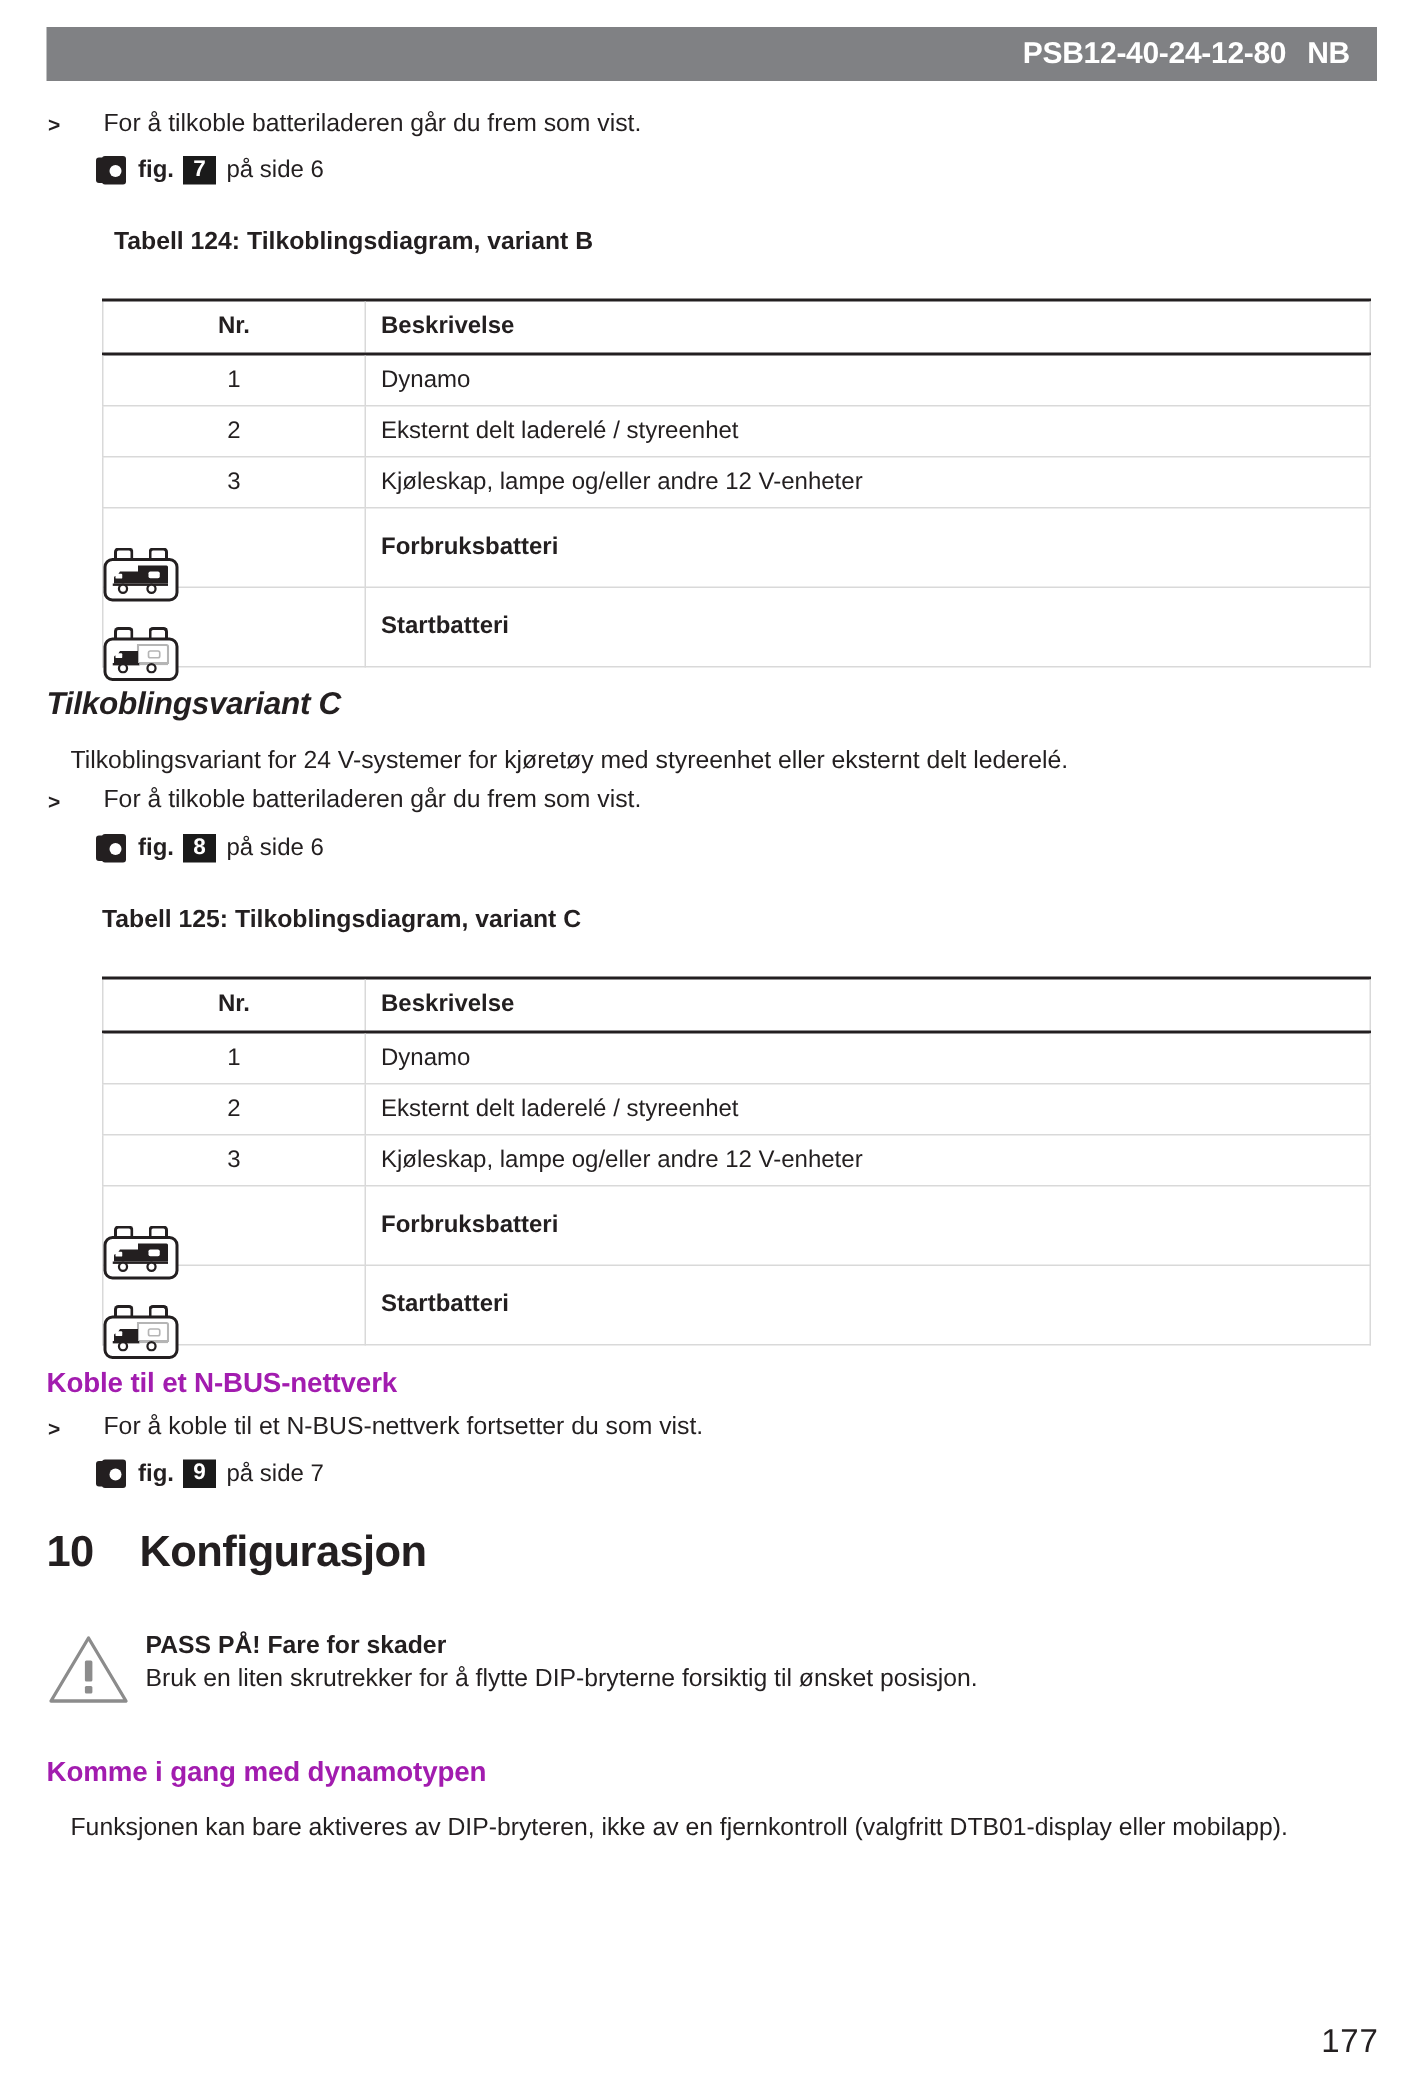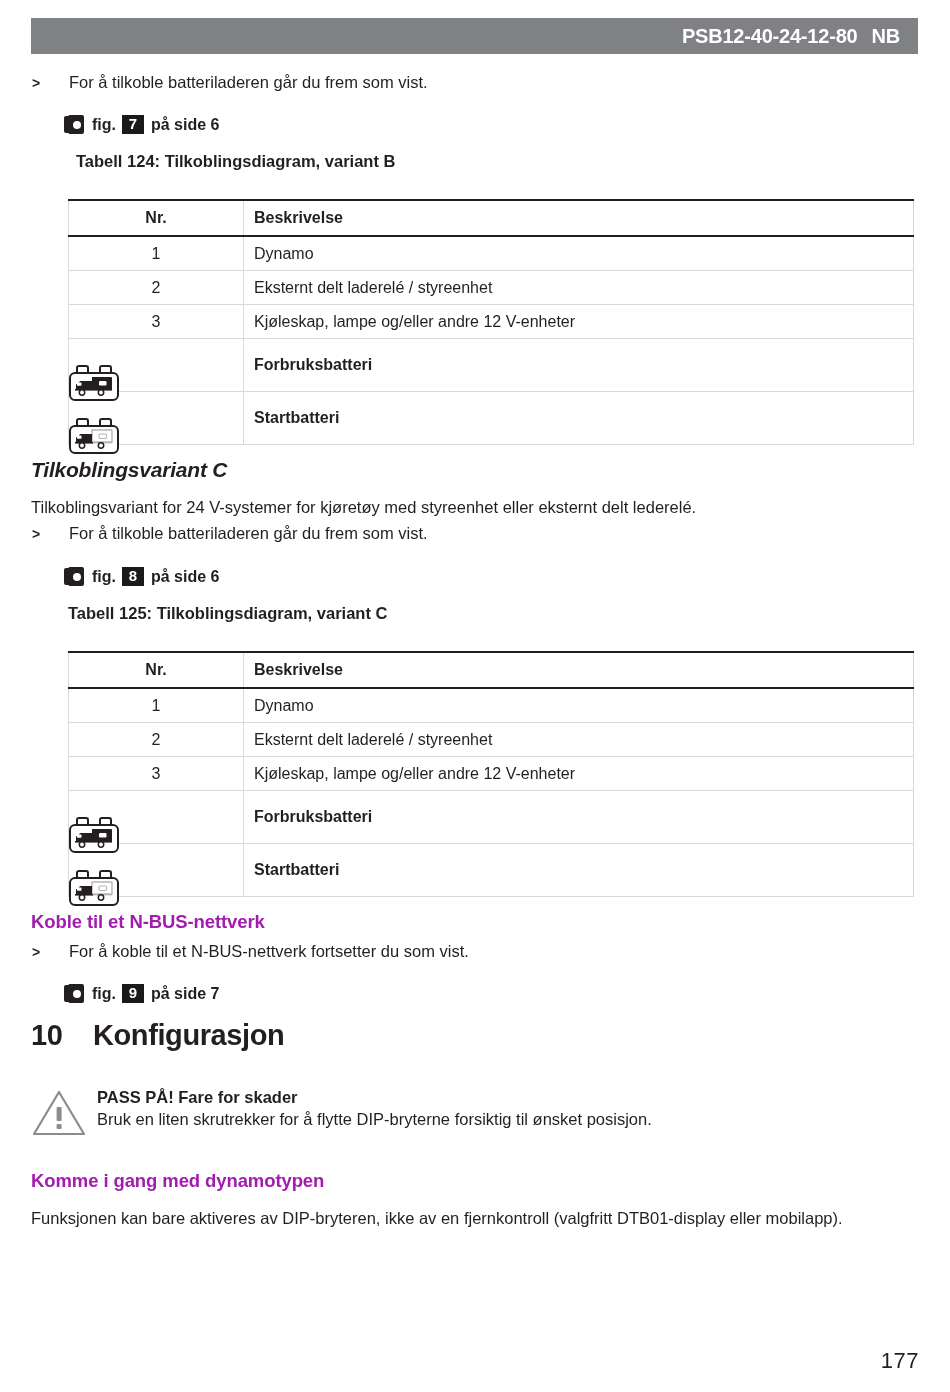--- a/index.html
+++ b/index.html
@@ -75,21 +75,20 @@
     color: #231f20;
   }
 
   
   .figref {
     display: flex;
     align-items: center;
     font-size: 16px;
     font-weight: bold;
     color: #231f20;
-    margin-top: 11px;
   }
   .figref .cam {
     width: 21px;
     height: 19px;
     margin-right: 7px;
     position: relative;
     flex: 0 0 21px;
   }
   .figref .cam .sheet-back {
     position: absolute;
@@ -122,21 +121,21 @@
     padding: 1px 5px 2px 5px;
     background: #1a1a1a;
     color: #ffffff;
     font-weight: bold;
     font-size: 15px;
     text-align: center;
     line-height: 16px;
   }
   .figref .fig-tail {
     margin-left: 7px;
-    font-weight: bold;
+    font-weight: normal;
   }
 
   
   .h2 {
     font-size: 21px;
     font-weight: bold;
     color: #231f20;
     letter-spacing: -0.2px;
     font-style: italic;
   }
@@ -155,20 +154,21 @@
     letter-spacing: -0.4px;
   }
   .h1chapter .num {
     width: 62px;
     flex: 0 0 62px;
   }
   .para {
     font-size: 16.5px;
     line-height: 21px;
     color: #231f20;
+    margin-left: 16px;
   }
 
   
   .tbl-caption {
     font-size: 16.5px;
     font-weight: bold;
     color: #231f20;
   }
 
   

